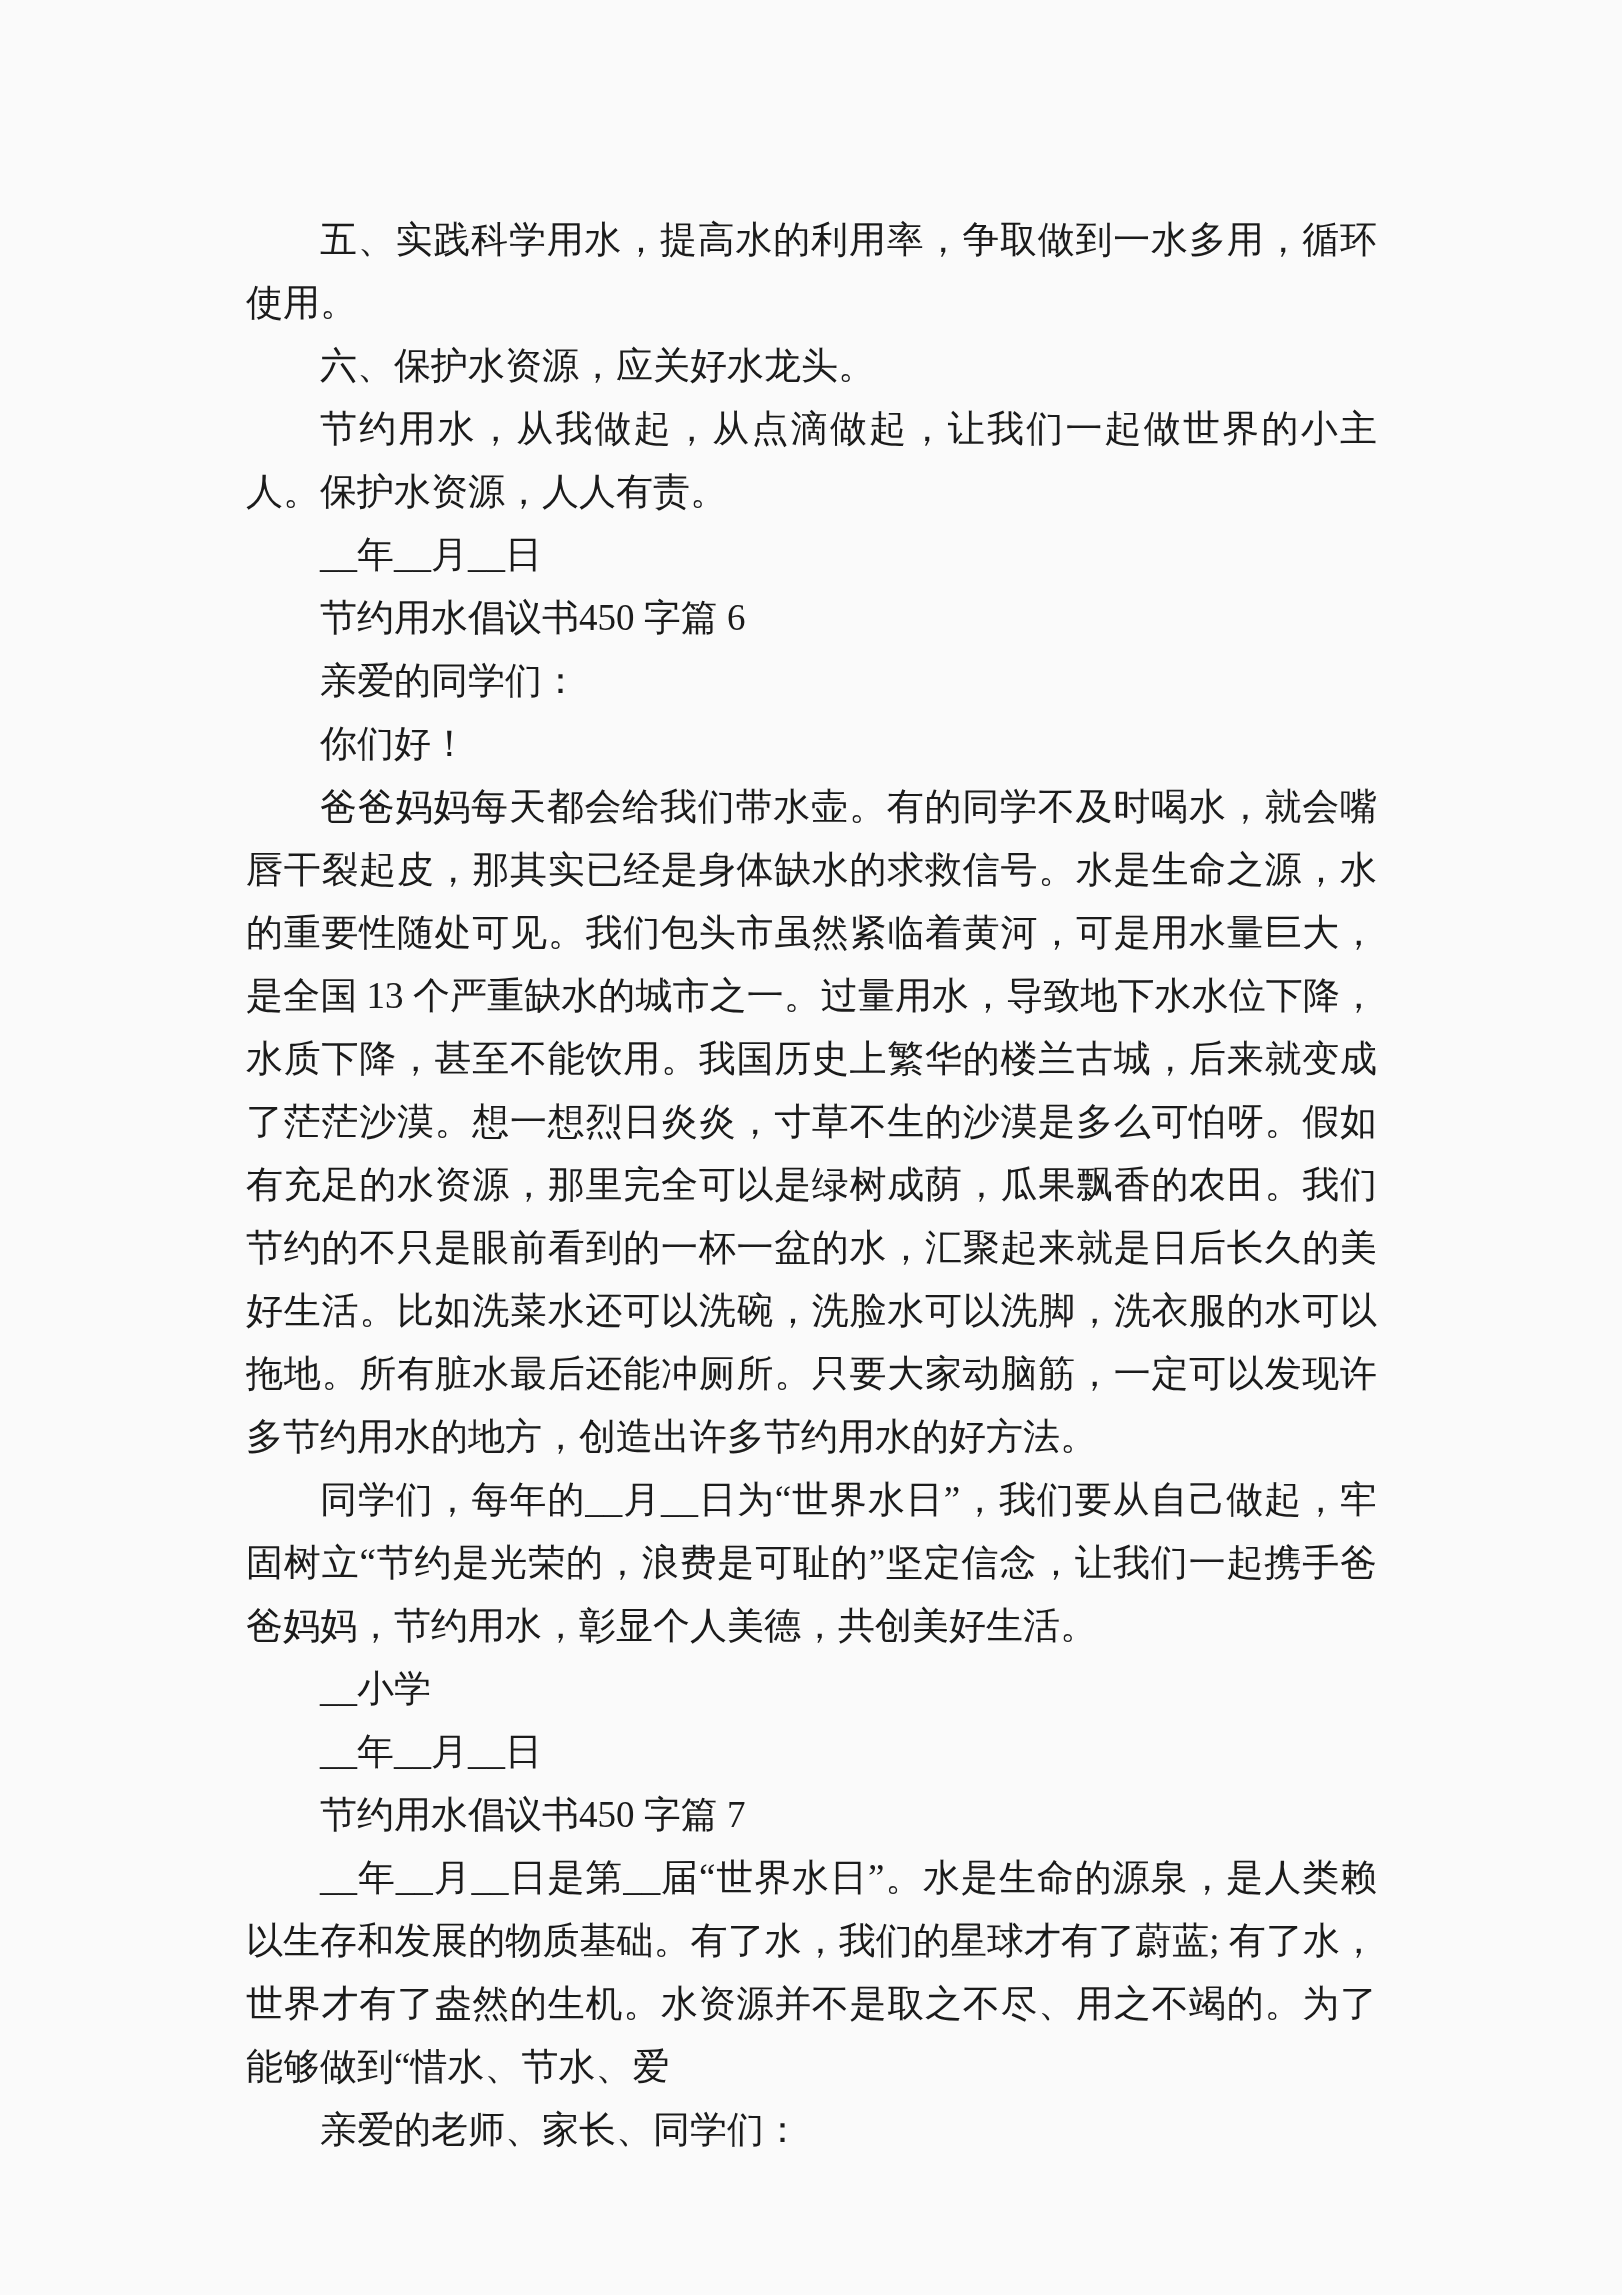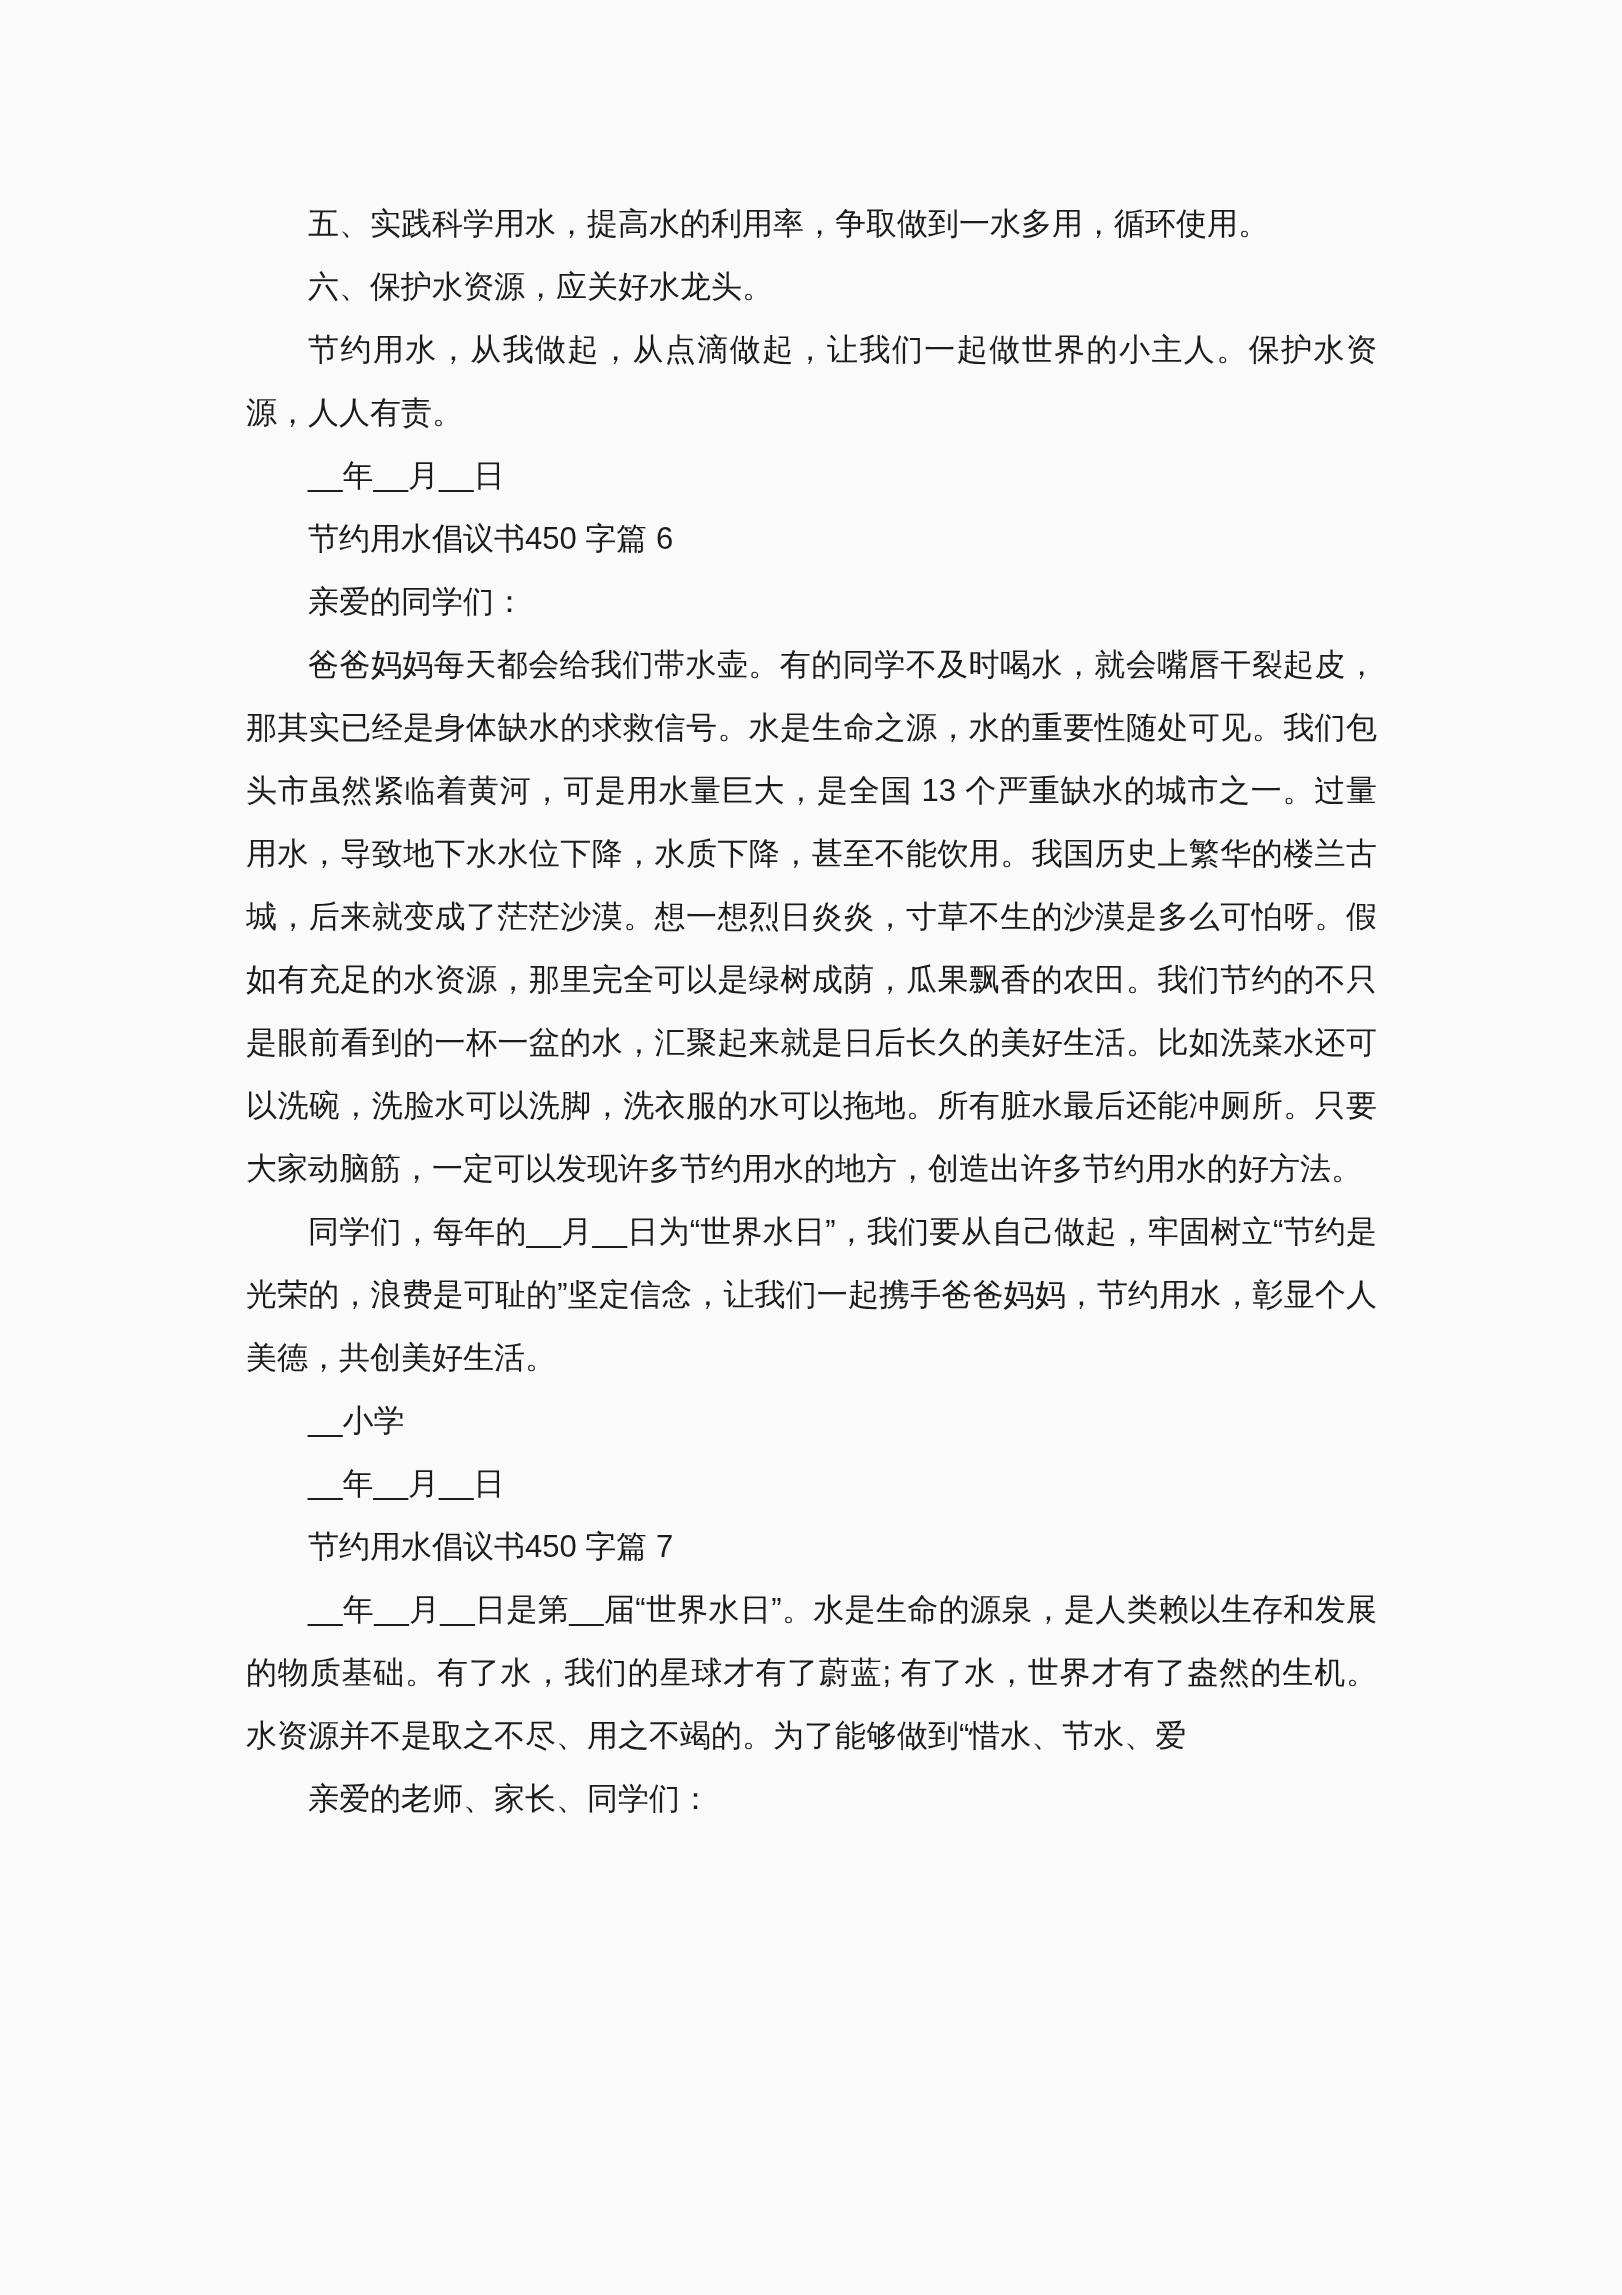--- a/index.html
+++ b/index.html
@@ -9,24 +9,24 @@
   .page {
     position: relative;
     width: 1623px;
     height: 2295px;
     background: #fafafa;
     overflow: hidden;
   }
   .content {
     position: absolute;
     left: 246px;
-    top: 192px;
+    top: 208px;
     width: 1131px;
-    font-family: Liberation Sans, sans-serif;
-    font-size: 31px;
+    font-family: Liberation Serif, serif;
+    font-size: 37px;
     line-height: 63px;
     color: #1b1b1b;
     text-align: justify;
     letter-spacing: 0;
   }
   .content p {
     margin: 0;
     padding: 0;
     text-indent: 2em;
     word-break: break-all;
@@ -36,20 +36,21 @@
 <body>
 
 <div class="page" style="background: rgb(250, 250, 250);">
   <div class="content" id="document-content" style="color: rgb(27, 27, 27);">
       <p>五、实践科学用水，提高水的利用率，争取做到一水多用，循环使用。</p>
       <p>六、保护水资源，应关好水龙头。</p>
       <p>节约用水，从我做起，从点滴做起，让我们一起做世界的小主人。保护水资源，人人有责。</p>
       <p>__年__月__日</p>
       <p>节约用水倡议书450 字篇 6</p>
       <p>亲爱的同学们：</p>
+      <p>你们好！</p>
       <p>爸爸妈妈每天都会给我们带水壶。有的同学不及时喝水，就会嘴唇干裂起皮，那其实已经是身体缺水的求救信号。水是生命之源，水的重要性随处可见。我们包头市虽然紧临着黄河，可是用水量巨大，是全国 13 个严重缺水的城市之一。过量用水，导致地下水水位下降，水质下降，甚至不能饮用。我国历史上繁华的楼兰古城，后来就变成了茫茫沙漠。想一想烈日炎炎，寸草不生的沙漠是多么可怕呀。假如有充足的水资源，那里完全可以是绿树成荫，瓜果飘香的农田。我们节约的不只是眼前看到的一杯一盆的水，汇聚起来就是日后长久的美好生活。比如洗菜水还可以洗碗，洗脸水可以洗脚，洗衣服的水可以拖地。所有脏水最后还能冲厕所。只要大家动脑筋，一定可以发现许多节约用水的地方，创造出许多节约用水的好方法。</p>
       <p>同学们，每年的__月__日为“世界水日”，我们要从自己做起，牢固树立“节约是光荣的，浪费是可耻的”坚定信念，让我们一起携手爸爸妈妈，节约用水，彰显个人美德，共创美好生活。</p>
       <p>__小学</p>
       <p>__年__月__日</p>
       <p>节约用水倡议书450 字篇 7</p>
       <p>__年__月__日是第__届“世界水日”。水是生命的源泉，是人类赖以生存和发展的物质基础。有了水，我们的星球才有了蔚蓝; 有了水，世界才有了盎然的生机。水资源并不是取之不尽、用之不竭的。为了能够做到“惜水、节水、爱</p>
       <p>亲爱的老师、家长、同学们：</p>
     </div>
 </div>
 

